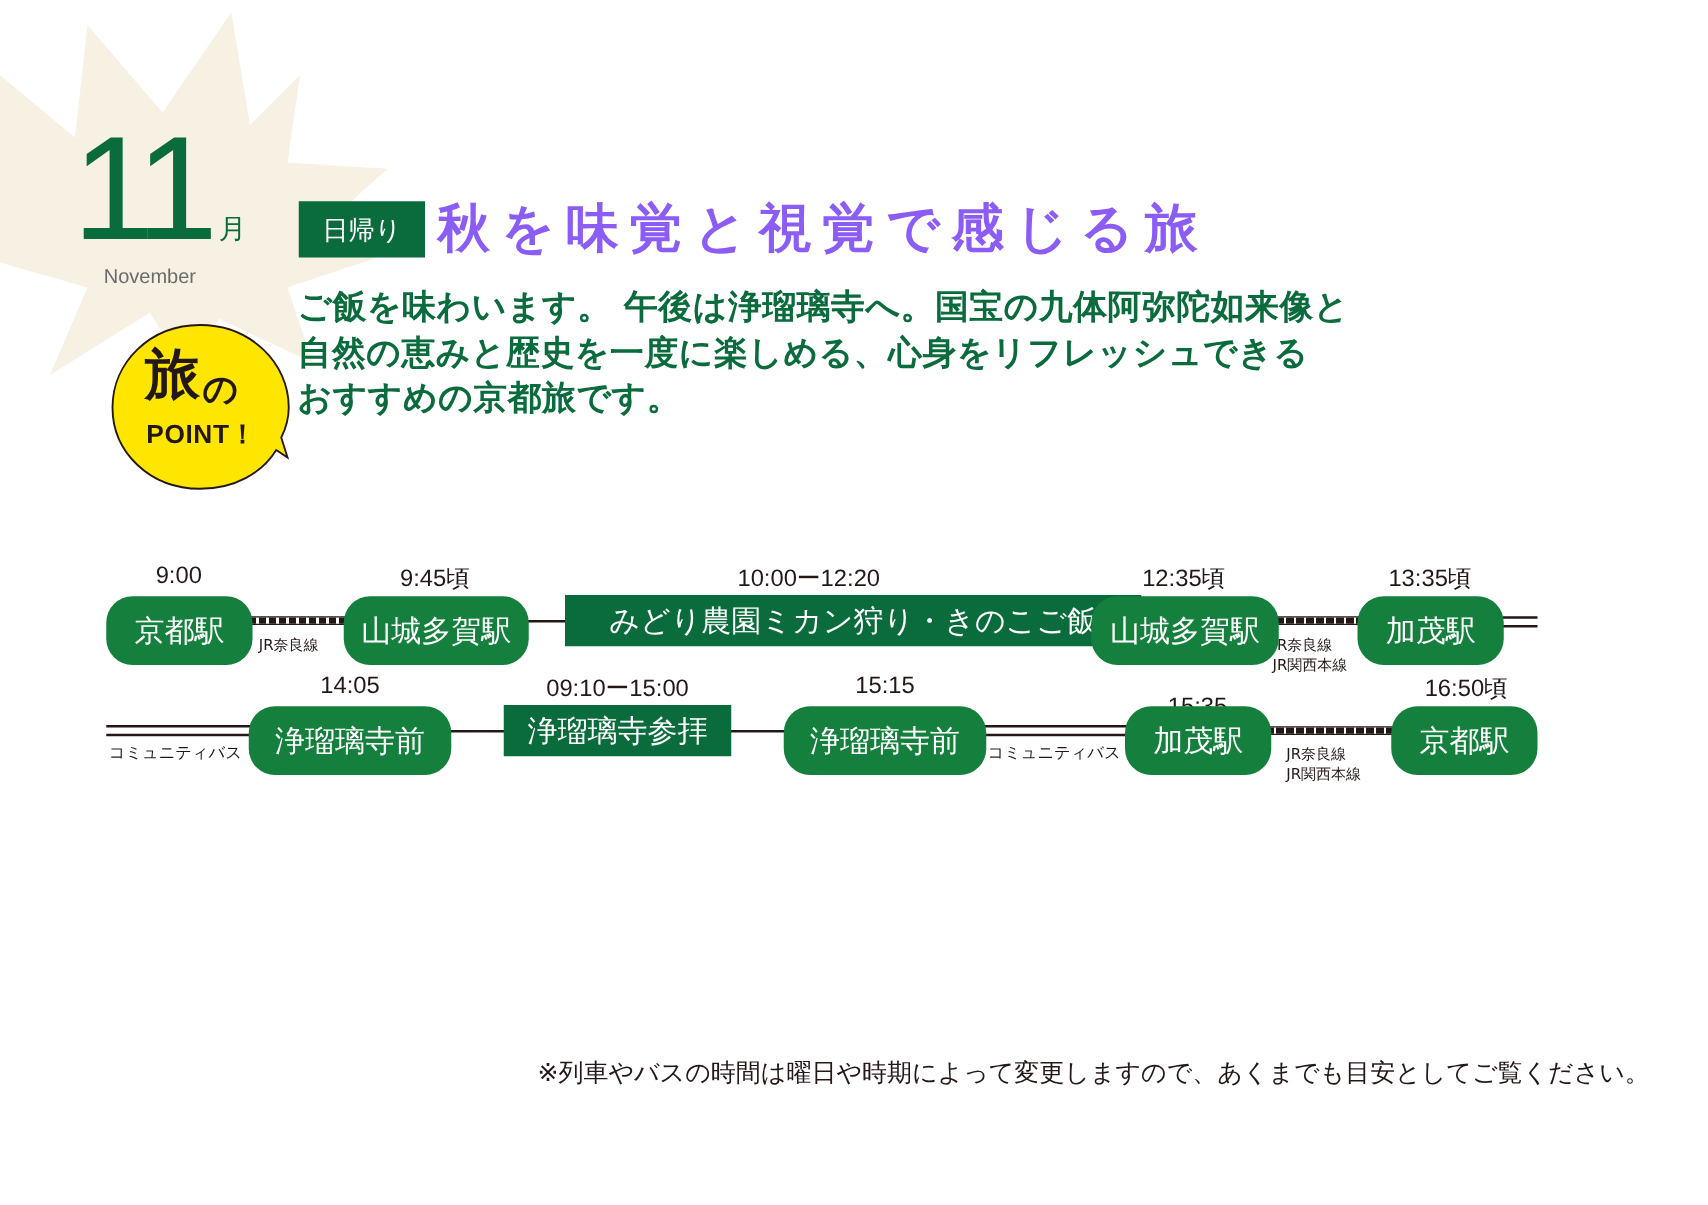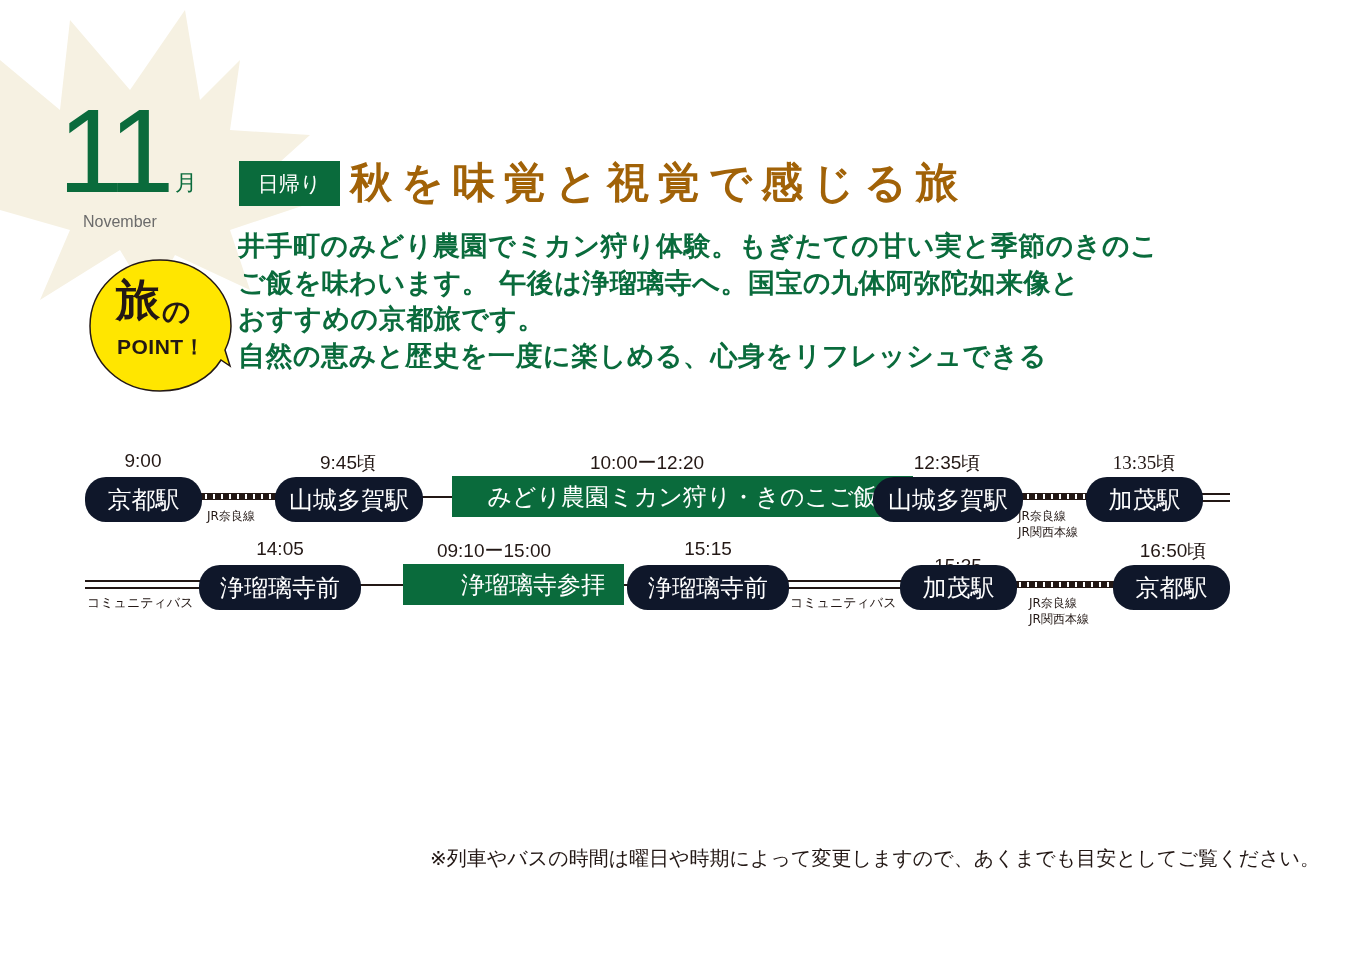--- a/index.html
+++ b/index.html
@@ -17,35 +17,35 @@
   }
   .month-kanji { position: absolute; left: 175px; top: 168px; font-size: 22px; color: #0a6b3c; }
   .month-en { position: absolute; left: 83px; top: 213px; font-size: 16px; color: #6b6b6b; font-family: "Liberation Sans", sans-serif; }
   .tag {
     position: absolute; left: 239px; top: 161px; width: 101px; height: 45px;
     background: #0a6b3c; color: #fff; font-size: 21px;
     display: flex; align-items: center; justify-content: center;
   }
   .title {
     position: absolute; left: 350px; top: 155px; font-size: 42px; font-weight: bold;
-    color: #a16207; letter-spacing: 9px; line-height: 56px; white-space: nowrap; text-align: center;
+    color: #8b5cf6; letter-spacing: 9px; line-height: 56px; white-space: nowrap; text-align: center;
   }
   .desc {
     position: absolute; left: 238px; top: 228px; font-size: 27px; font-weight: bold;
     color: #0a6b3c; line-height: 36.5px; letter-spacing: 0.5px; white-space: nowrap;
   }
   .desc div { height: 36.5px; }
   .bubble { position: absolute; left: 88px; top: 258px; width: 145px; height: 135px; }
   .bubble-text-tabi { position: absolute; left: 116px; top: 275px; font-size: 44px; font-weight: bold; color: #231815; line-height: 50px; }
   .bubble-text-no { position: absolute; left: 162px; top: 293px; font-size: 28px; font-weight: bold; color: #231815; }
   .bubble-text-point { position: absolute; left: 117px; top: 333px; font-size: 21px; font-weight: bold; color: #231815; font-family: "Liberation Sans", sans-serif; letter-spacing: 0.5px; }
 
   .time { position: absolute; font-size: 19px; color: #231815; font-family: "Liberation Sans", sans-serif; white-space: nowrap; transform: translateX(-50%); }
   .pill {
-    position: absolute; height: 45px; background: #0f172a; color: #fff;
+    position: absolute; height: 55px; background: #15803d; color: #fff;
     border-radius: 21px; font-size: 24px; display: flex; align-items: center; justify-content: center;
     white-space: nowrap;
   }
   .activity {
     position: absolute; height: 41px; background: #0a6b3c; color: #fff;
     font-size: 24px; display: flex; align-items: center; justify-content: center; white-space: nowrap;
   }
   .line-solid { position: absolute; height: 2px; background: #231815; }
   .line-double { position: absolute; height: 9px; border-top: 2px solid #231815; border-bottom: 2px solid #231815; box-sizing: border-box; }
   .line-dotted {
@@ -71,44 +71,43 @@
 <div class="title">秋を味覚と視覚で感じる旅</div>
 
 <svg class="bubble" viewBox="0 0 145 135">
   <path d="M72 2 C32 2 2 32 2 68 C2 104 32 133 72 133 C100 133 122 120 133 102 L142 108 L137 92 C141 84 143 76 143 68 C143 32 112 2 72 2 Z" fill="#ffe600" stroke="#231815" stroke-width="1.5"></path>
 </svg>
 <div class="bubble-text-tabi">旅</div>
 <div class="bubble-text-no">の</div>
 <div class="bubble-text-point">POINT！</div>
 
 <div class="desc">
-  <div>井手町のみどり農園でミカン狩り体験。もぎたての甘い実と季節のきのこ</div>
   <div>ご飯を味わいます。 午後は浄瑠璃寺へ。国宝の九体阿弥陀如来像と</div>
+  <div>自然の恵みと歴史を一度に楽しめる、心身をリフレッシュできる</div>
   <div>おすすめの京都旅です。</div>
-  <div>自然の恵みと歴史を一度に楽しめる、心身をリフレッシュできる</div>
 </div>
 
 <div>
 
   <div class="line-dotted" style="left:198px; top:493px; width:82px;"></div>
   <div class="route-label" style="left:207px; top:508px;">JR奈良線</div>
   <div class="line-solid" style="left:420px; top:496px; width:35px;"></div>
   <div class="line-solid" style="left:840px; top:496px; width:38px;"></div>
   <div class="line-dotted" style="left:1020px; top:493px; width:88px;"></div>
   <div class="route-label" style="left:1018px; top:508px;">
     <div>JR奈良線</div>
     <div>JR関西本線</div>
   </div>
   <div class="line-double" style="left:1200px; top:493px; width:30px;"></div>
 
   <div class="time" style="left:143px; top:450px;">9:00</div>
   <div class="time" style="left:348px; top:450px;">9:45頃</div>
   <div class="time" style="left:647px; top:450px;">10:00ー12:20</div>
   <div class="time" style="left:947px; top:450px;">12:35頃</div>
-  <div class="time" style="left:1144px; top:450px;font-family:Liberation Serif, serif;">13:35頃</div>
+  <div class="time" style="left:1144px; top:450px;">13:35頃</div>
 
   <div class="pill" style="left:85px; top:477px; width:117px;">京都駅</div>
   <div class="pill" style="left:275px; top:477px; width:148px;">山城多賀駅</div>
   <div class="activity" style="left:452px; top:476px; width:461px;">みどり農園ミカン狩り・きのこご飯</div>
   <div class="pill" style="left:873px; top:477px; width:150px;">山城多賀駅</div>
   <div class="pill" style="left:1086px; top:477px; width:117px;">加茂駅</div>
 </div>
 
 <div>
   <div class="line-double" style="left:85px; top:580px; width:120px;"></div>
@@ -123,19 +122,19 @@
     <div>JR関西本線</div>
   </div>
 
   <div class="time" style="left:280px; top:538px;">14:05</div>
   <div class="time" style="left:494px; top:538px;">09:10ー15:00</div>
   <div class="time" style="left:708px; top:538px;">15:15</div>
   <div class="time" style="left:958px; top:555px;">15:35</div>
   <div class="time" style="left:1173px; top:538px;">16:50頃</div>
 
   <div class="pill" style="left:199px; top:565px; width:162px;">浄瑠璃寺前</div>
-  <div class="activity" style="left:403px; top:564px; width:182px;padding-left:39px;">浄瑠璃寺参拝</div>
+  <div class="activity" style="left:403px; top:564px; width:182px;">浄瑠璃寺参拝</div>
   <div class="pill" style="left:627px; top:565px; width:162px;">浄瑠璃寺前</div>
   <div class="pill" style="left:900px; top:565px; width:117px;">加茂駅</div>
   <div class="pill" style="left:1113px; top:565px; width:117px;">京都駅</div>
 </div>
 
 <div class="note">※列車やバスの時間は曜日や時期によって変更しますので、あくまでも目安としてご覧ください。</div>
 
 </body></html>

